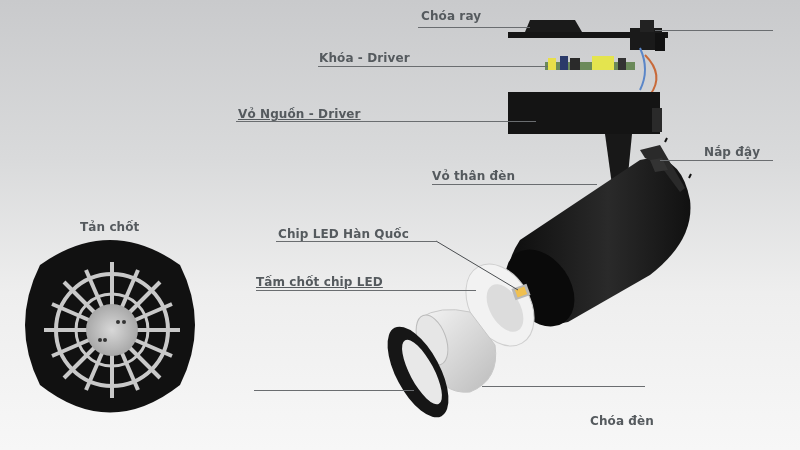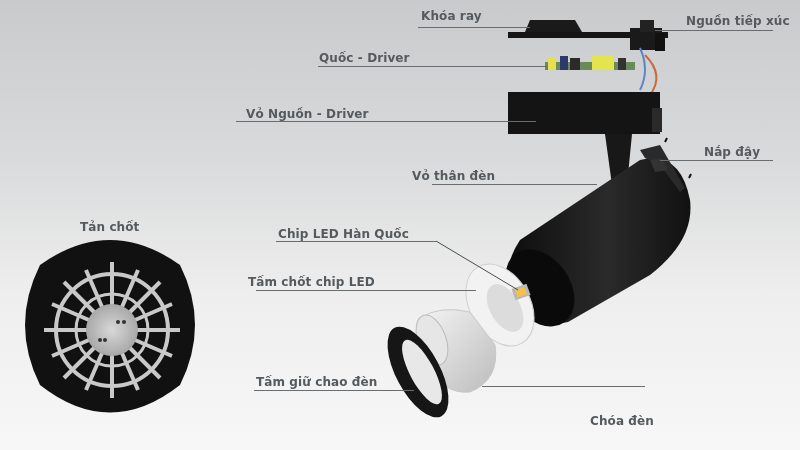--- a/index.html
+++ b/index.html
@@ -108,45 +108,43 @@
       <circle cx="112" cy="330" r="26" fill="url(#hsCenter)"></circle>
       <circle cx="118" cy="322" r="2" fill="#333"></circle>
       <circle cx="124" cy="322" r="2" fill="#333"></circle>
       <circle cx="100" cy="340" r="2" fill="#333"></circle>
       <circle cx="105" cy="340" r="2" fill="#333"></circle>
     </g>
 
     <line x1="436" y1="241" x2="518" y2="290" stroke="#4a4d50" stroke-width="1"></line>
   </svg>
 
-  <span class="label" style="left:421px;top:9px;">Khóa ray</span>
+  <span class="label" style="left:421px;top:9px;">Chóa ray</span>
   <div class="line" style="left:418px;top:27px;width:112px;"></div>
 
-  <span class="label" style="left:686px;top:14px;">Nguồn tiếp xúc</span>
   <div class="line" style="left:655px;top:30px;width:118px;"></div>
 
-  <span class="label" style="left:319px;top:51px;">Quốc - Driver</span>
+  <span class="label" style="left:319px;top:51px;">Khóa - Driver</span>
   <div class="line" style="left:318px;top:66px;width:230px;"></div>
 
-  <span class="label" style="left:246px;top:107px;">Vỏ Nguồn - Driver</span>
+  <span class="label" style="left:238px;top:107px;text-decoration:underline;">Vỏ Nguồn - Driver</span>
   <div class="line" style="left:236px;top:121px;width:300px;"></div>
 
   <span class="label" style="left:704px;top:145px;">Nắp đậy</span>
   <div class="line" style="left:660px;top:160px;width:113px;"></div>
 
-  <span class="label" style="left:412px;top:169px;">Vỏ thân đèn</span>
+  <span class="label" style="left:432px;top:169px;">Vỏ thân đèn</span>
   <div class="line" style="left:432px;top:184px;width:165px;"></div>
 
   <span class="label" style="left:80px;top:220px;">Tản chốt</span>
 
   <span class="label" style="left:278px;top:227px;text-align:center;">Chip LED Hàn Quốc</span>
   <div class="line" style="left:276px;top:241px;width:160px;"></div>
 
-  <span class="label" style="left:248px;top:275px;">Tấm chốt chip LED</span>
+  <span class="label" style="left:256px;top:275px;text-decoration:underline;">Tấm chốt chip LED</span>
   <div class="line" style="left:256px;top:290px;width:220px;"></div>
 
-  <span class="label" style="left:256px;top:375px;">Tấm giữ chao đèn</span>
   <div class="line" style="left:254px;top:390px;width:160px;"></div>
 
   <span class="label" style="left:590px;top:373px;margin-top:41px;">Chóa đèn</span>
   <div class="line" style="left:482px;top:386px;width:163px;"></div>
 
 </div>
 
 </body></html>

